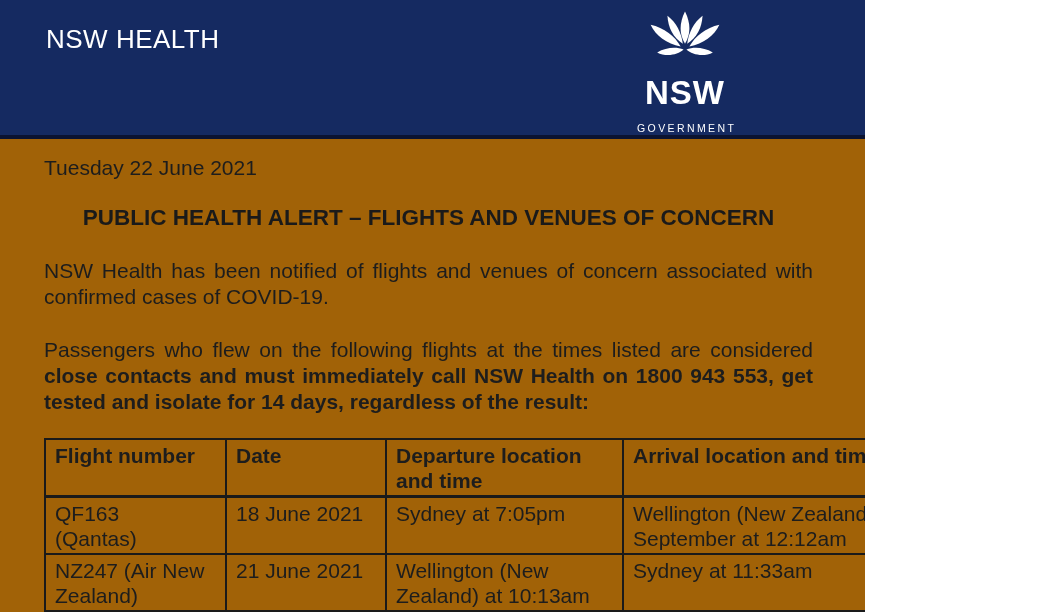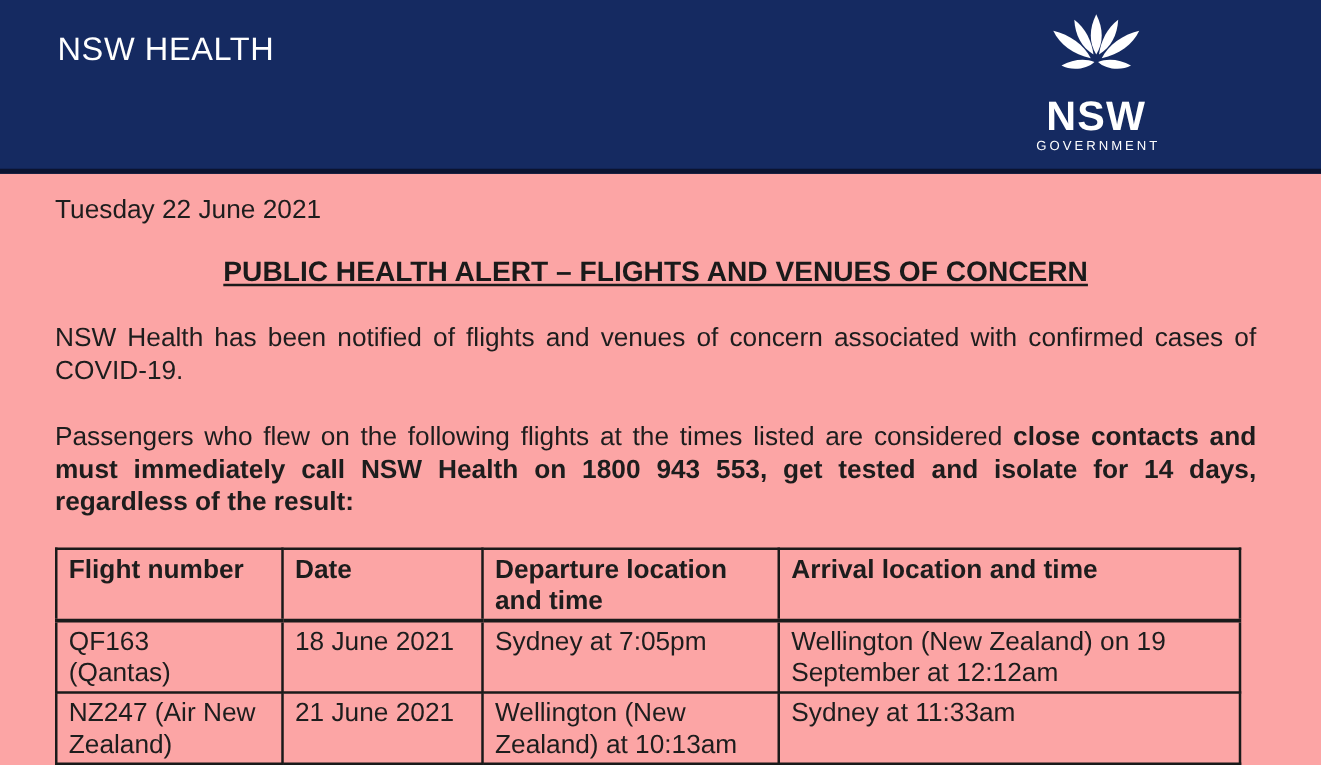--- a/index.html
+++ b/index.html
@@ -3,23 +3,23 @@
 <meta charset="utf-8">
 <style>
   * { margin: 0; padding: 0; box-sizing: border-box; }
   html, body { background: #ffffff; }
   body {
     font-family: "Liberation Sans", "DejaVu Sans", sans-serif;
     color: #1d1d1d;
   }
   .page {
     position: relative;
-    width: 1057px;
+    width: 865px;
     height: 612px;
-    background: #fca5a5;
+    background: #a16207;
     overflow: hidden;
   }
 
   
   .masthead {
     position: relative;
     width: 100%;
     height: 139px;
     background: #152a61;
     border-bottom: 4px solid #0b1331;
@@ -56,41 +56,40 @@
     line-height: 32px;
     font-weight: 700;
     letter-spacing: 1px;
     margin-top: 7px;
   }
   .logo-government {
     font-size: 10.5px;
     line-height: 12px;
     font-weight: 400;
     letter-spacing: 2.4px;
-    margin-top: 2px;
+    margin-top: 13px;
   }
 
   
   .content {
     padding: 0 52px 10px 44px;
     font-size: 21px;
     line-height: 26px;
   }
   .release-date {
     margin-top: 16px;
     font-size: 21px;
   }
   .headline {
     margin-top: 24px;
     text-align: center;
     font-size: 22.5px;
     line-height: 26px;
     font-weight: 700;
     color: #1a1a1a;
-    text-decoration: underline;
   }
   .para {
     margin-top: 27px;
     text-align: justify;
   }
   .para strong { font-weight: 700; }
 
   
   table.flights {
     margin-top: 23px;

